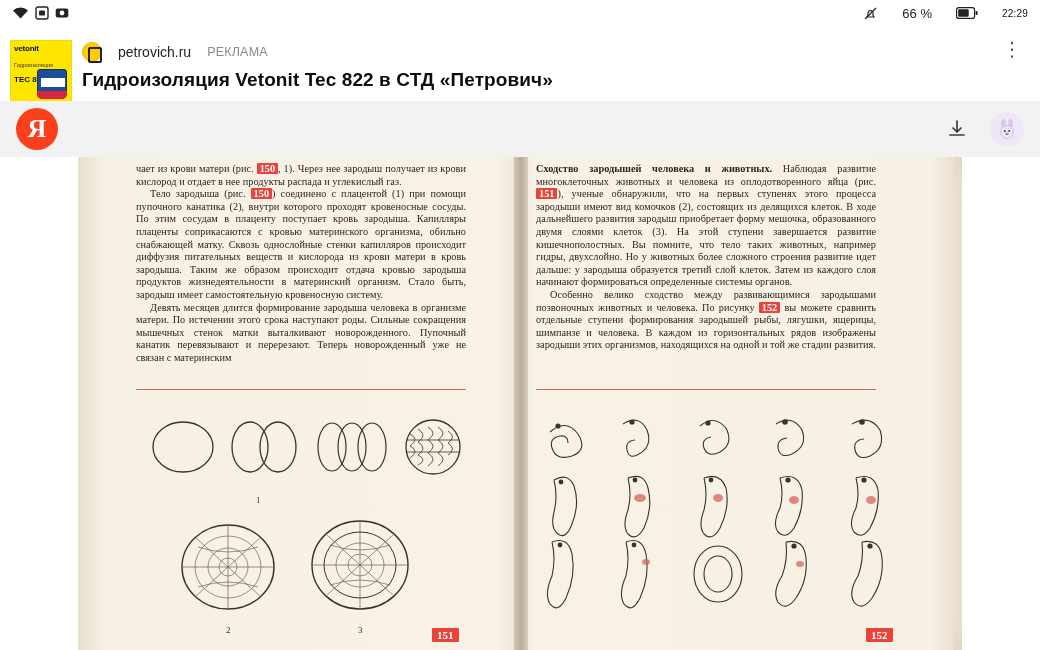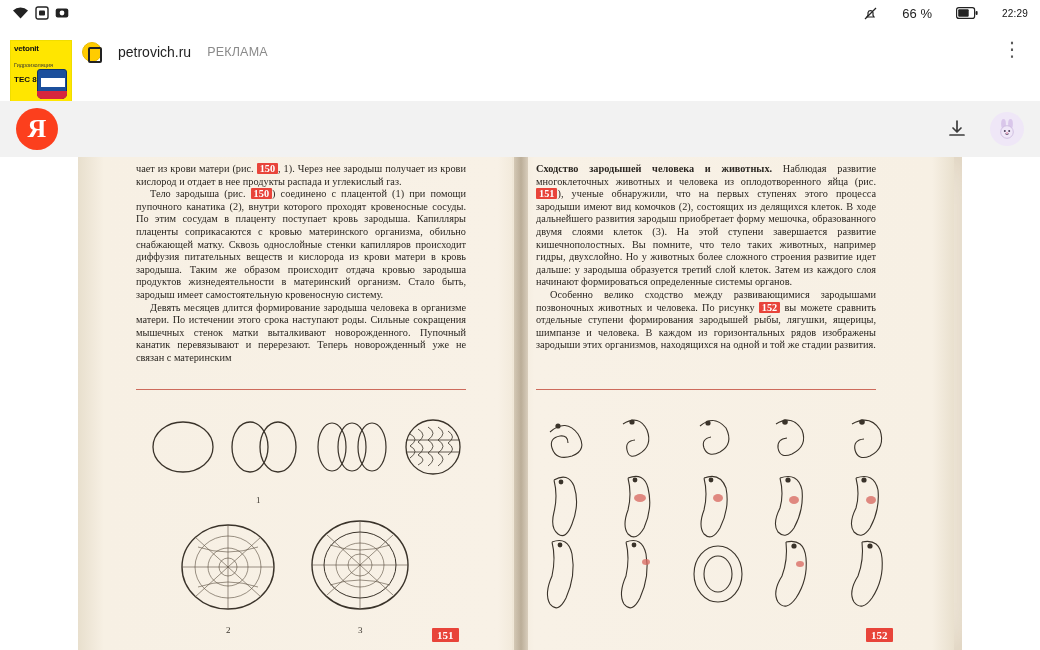--- a/index.html
+++ b/index.html
@@ -200,20 +200,21 @@
         <span class="vt-model">TEC 822</span>
         <span class="bucket"></span>
         <span class="bucket-red"></span>
       </div>
       <div class="ad-body">
         <div class="ad-meta">
           <span class="ad-favicon"></span>
           <span class="ad-site">petrovich.ru</span>
           <span class="ad-label">РЕКЛАМА</span>
         </div>
+        <div class="ad-title">Гидроизоляция Vetonit Tec 822 в СТД «Петрович»</div>
       </div>
       <div class="ad-kebab">
         <span>⋮</span>
       </div>
     </div>
   </div>
 
   <div class="ybar">
     <div class="y-logo">Я</div>
     <div class="ybar-right">

